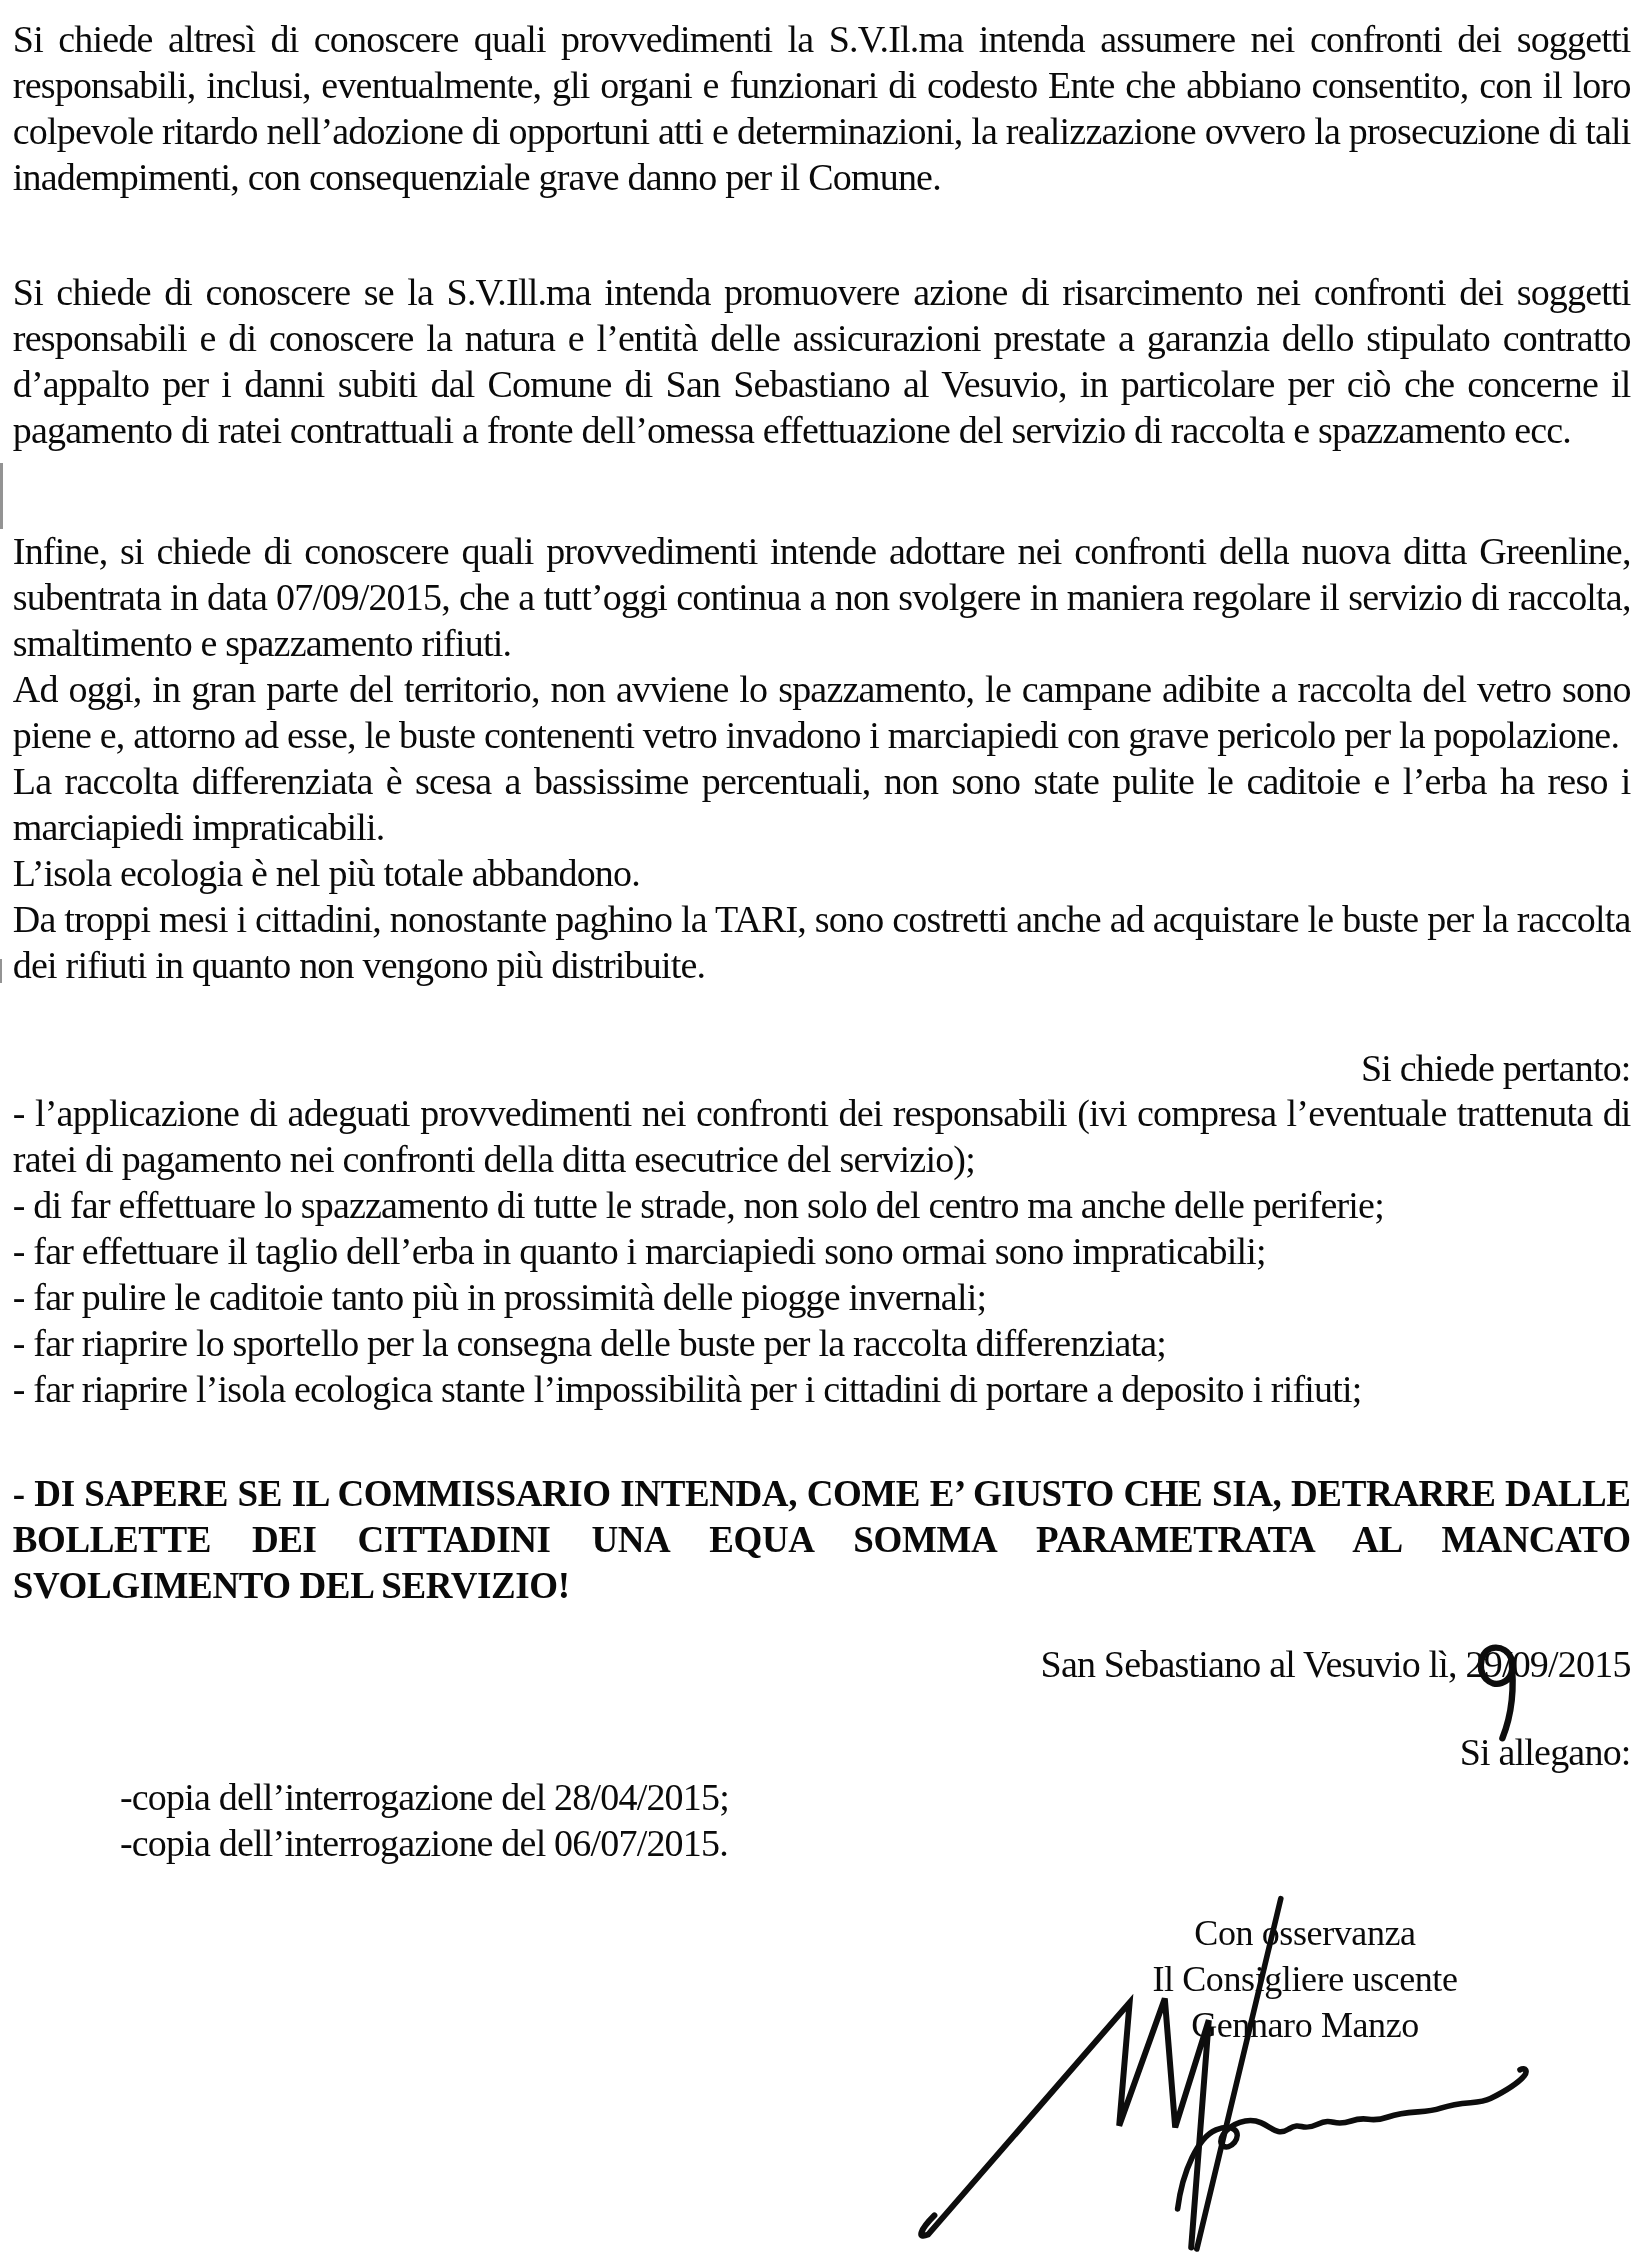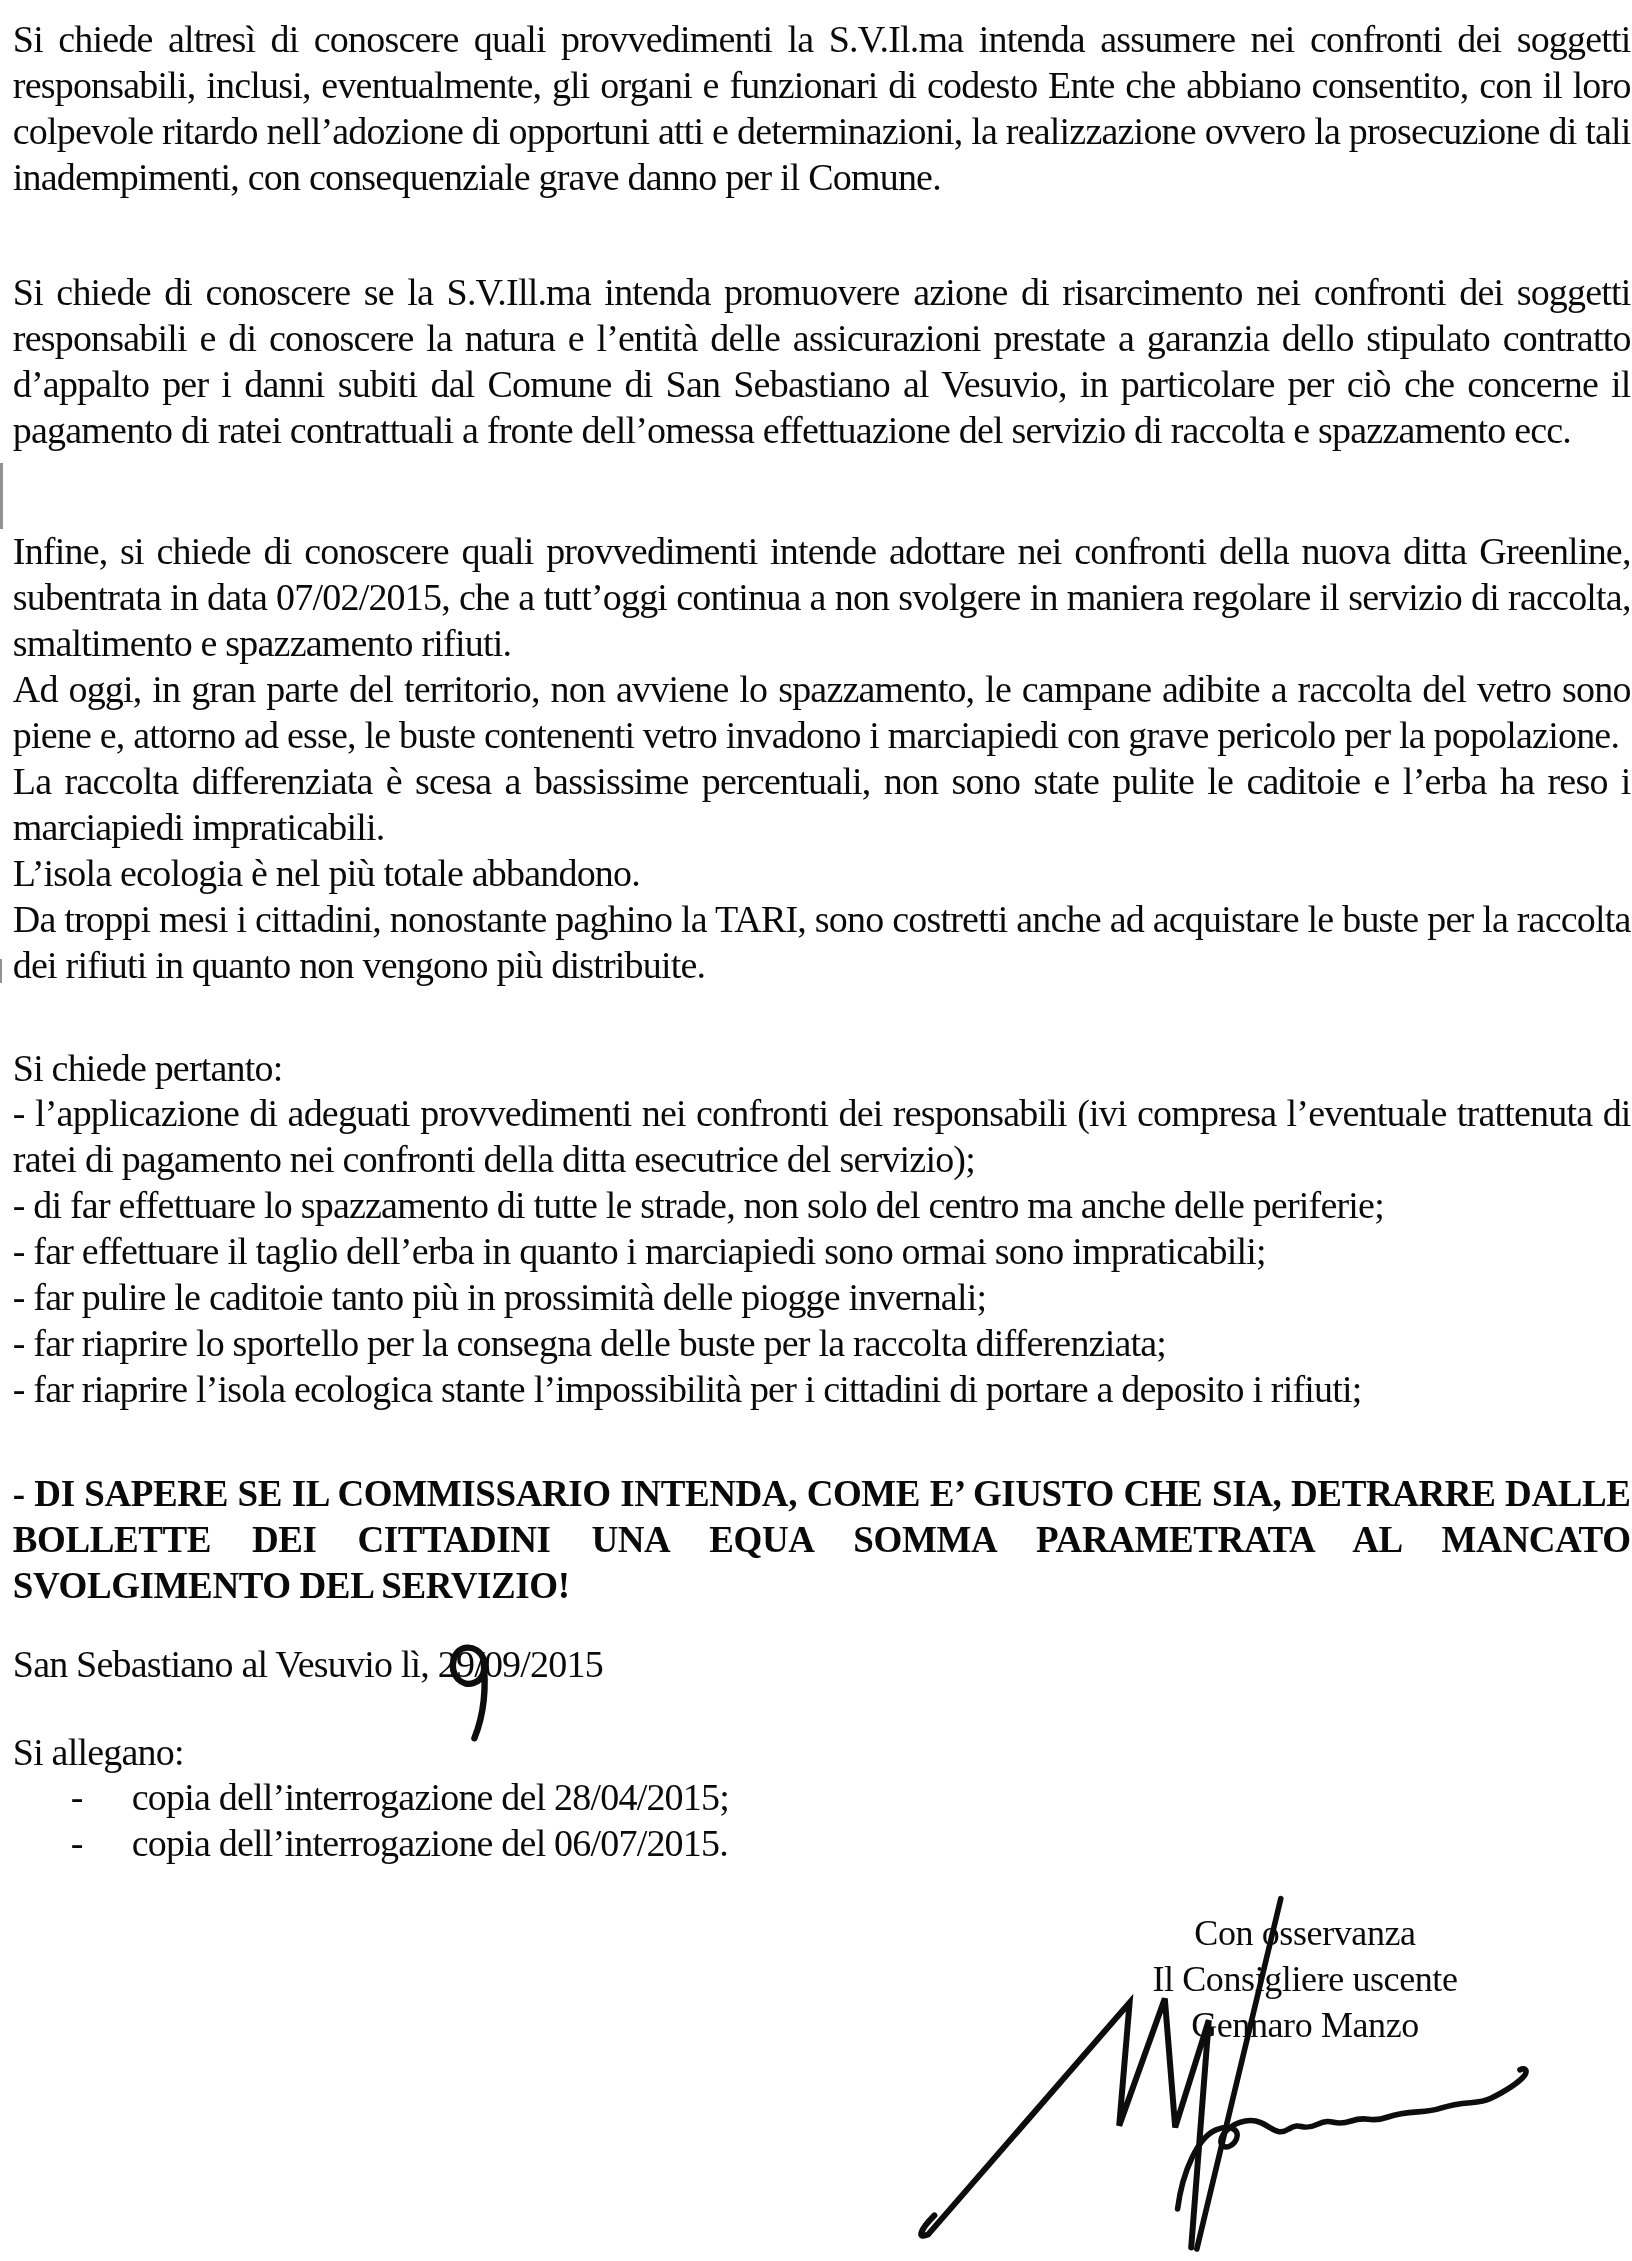--- a/index.html
+++ b/index.html
@@ -24,21 +24,21 @@
     font-size: 38px;
     line-height: 46px;
     letter-spacing: -0.8px;
     text-align: justify;
   }
   .para p {
     margin: 0;
     text-align: justify;
   }
   .no-justify {
-    text-align: left;
+    text-align: right;
   }
   .bold-block {
     font-weight: bold;
     font-size: 37px;
     line-height: 46px;
     letter-spacing: -0.4px;
   }
   .attach-row {
     display: flex;
     line-height: 46px;
@@ -94,21 +94,21 @@
 <div class="page">
 
   <div class="scan-artifact artifact-1"></div>
   <div class="scan-artifact artifact-2"></div>
 
   <div class="para" style="top:16px">Si chiede altresì di conoscere quali provvedimenti la S.V.Il.ma intenda assumere nei confronti dei soggetti responsabili, inclusi, eventualmente, gli organi e funzionari di codesto Ente che abbiano consentito, con il loro colpevole ritardo nell’adozione di opportuni atti e determinazioni, la realizzazione ovvero la prosecuzione di tali inadempimenti, con consequenziale grave danno per il Comune.</div>
 
   <div class="para" style="top:269px">Si chiede di conoscere se la S.V.Ill.ma intenda promuovere azione di risarcimento nei confronti dei soggetti responsabili e di conoscere la natura e l’entità delle assicurazioni prestate a garanzia dello stipulato contratto d’appalto per i danni subiti dal Comune di San Sebastiano al Vesuvio, in particolare per ciò che concerne il pagamento di ratei contrattuali a fronte dell’omessa effettuazione del servizio di raccolta e spazzamento ecc.</div>
 
   <div class="para" style="top:528px">
-    <p>Infine, si chiede di conoscere quali provvedimenti intende adottare nei confronti della nuova ditta Greenline, subentrata in data 07/02/2015, che a tutt’oggi continua a non svolgere in maniera regolare il servizio di raccolta, smaltimento e spazzamento rifiuti.</p>
+    <p>Infine, si chiede di conoscere quali provvedimenti intende adottare nei confronti della nuova ditta Greenline, subentrata in data 07/09/2015, che a tutt’oggi continua a non svolgere in maniera regolare il servizio di raccolta, smaltimento e spazzamento rifiuti.</p>
     <p>Ad oggi, in gran parte del territorio, non avviene lo spazzamento, le campane adibite a raccolta del vetro sono piene e, attorno ad esse, le buste contenenti vetro invadono i marciapiedi con grave pericolo per la popolazione.</p>
     <p>La raccolta differenziata è scesa a bassissime percentuali, non sono state pulite le caditoie e l’erba ha reso i marciapiedi impraticabili.</p>
     <p>L’isola ecologia è nel più totale abbandono.</p>
     <p>Da troppi mesi i cittadini, nonostante paghino la TARI, sono costretti anche ad acquistare le buste per la raccolta dei rifiuti in quanto non vengono più distribuite.</p>
   </div>
 
   <div class="para no-justify" style="top:1045px">Si chiede pertanto:</div>
 
   <div class="para" style="top:1090px">
     <p>- l’applicazione di adeguati provvedimenti nei confronti dei responsabili (ivi compresa l’eventuale trattenuta di ratei di pagamento nei confronti della ditta esecutrice del servizio);</p>

